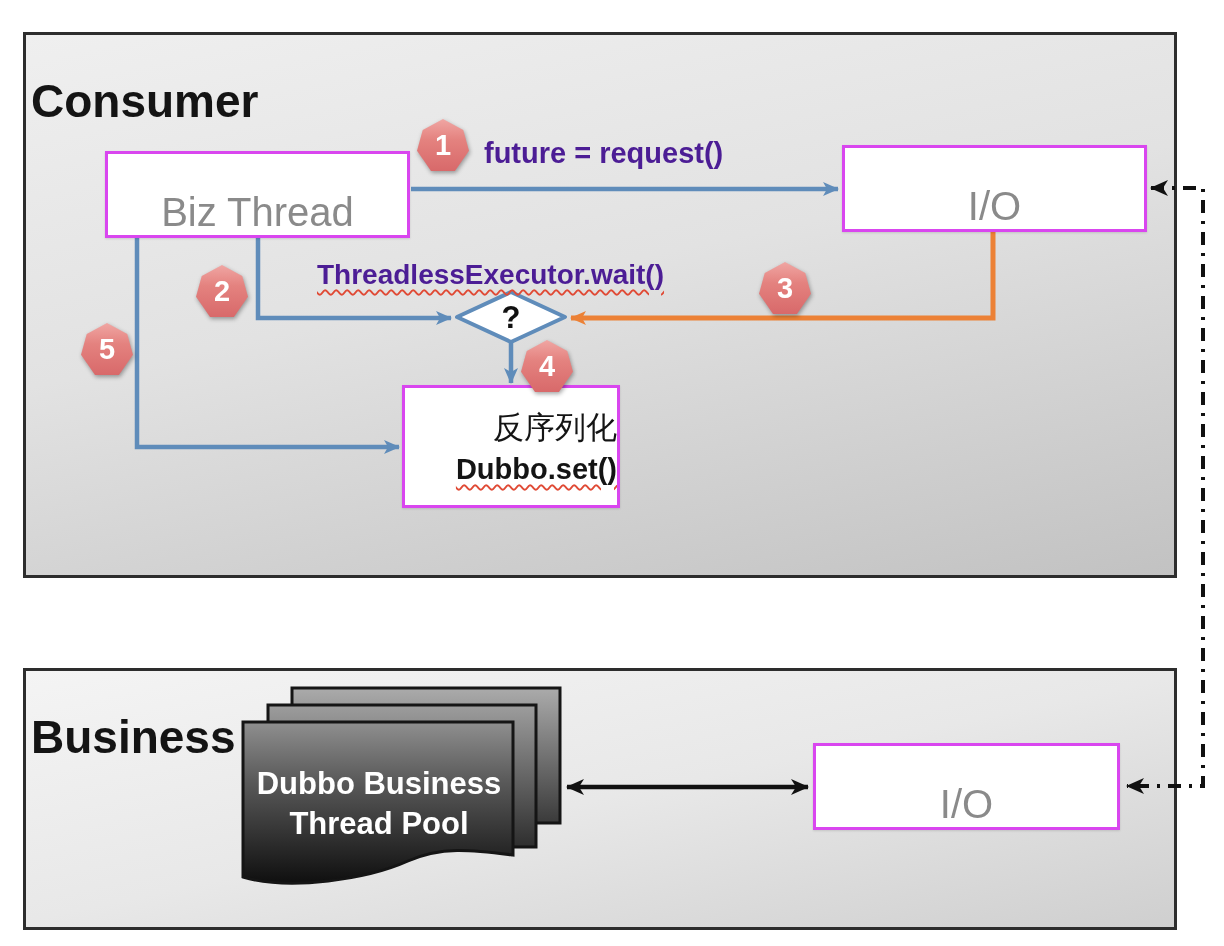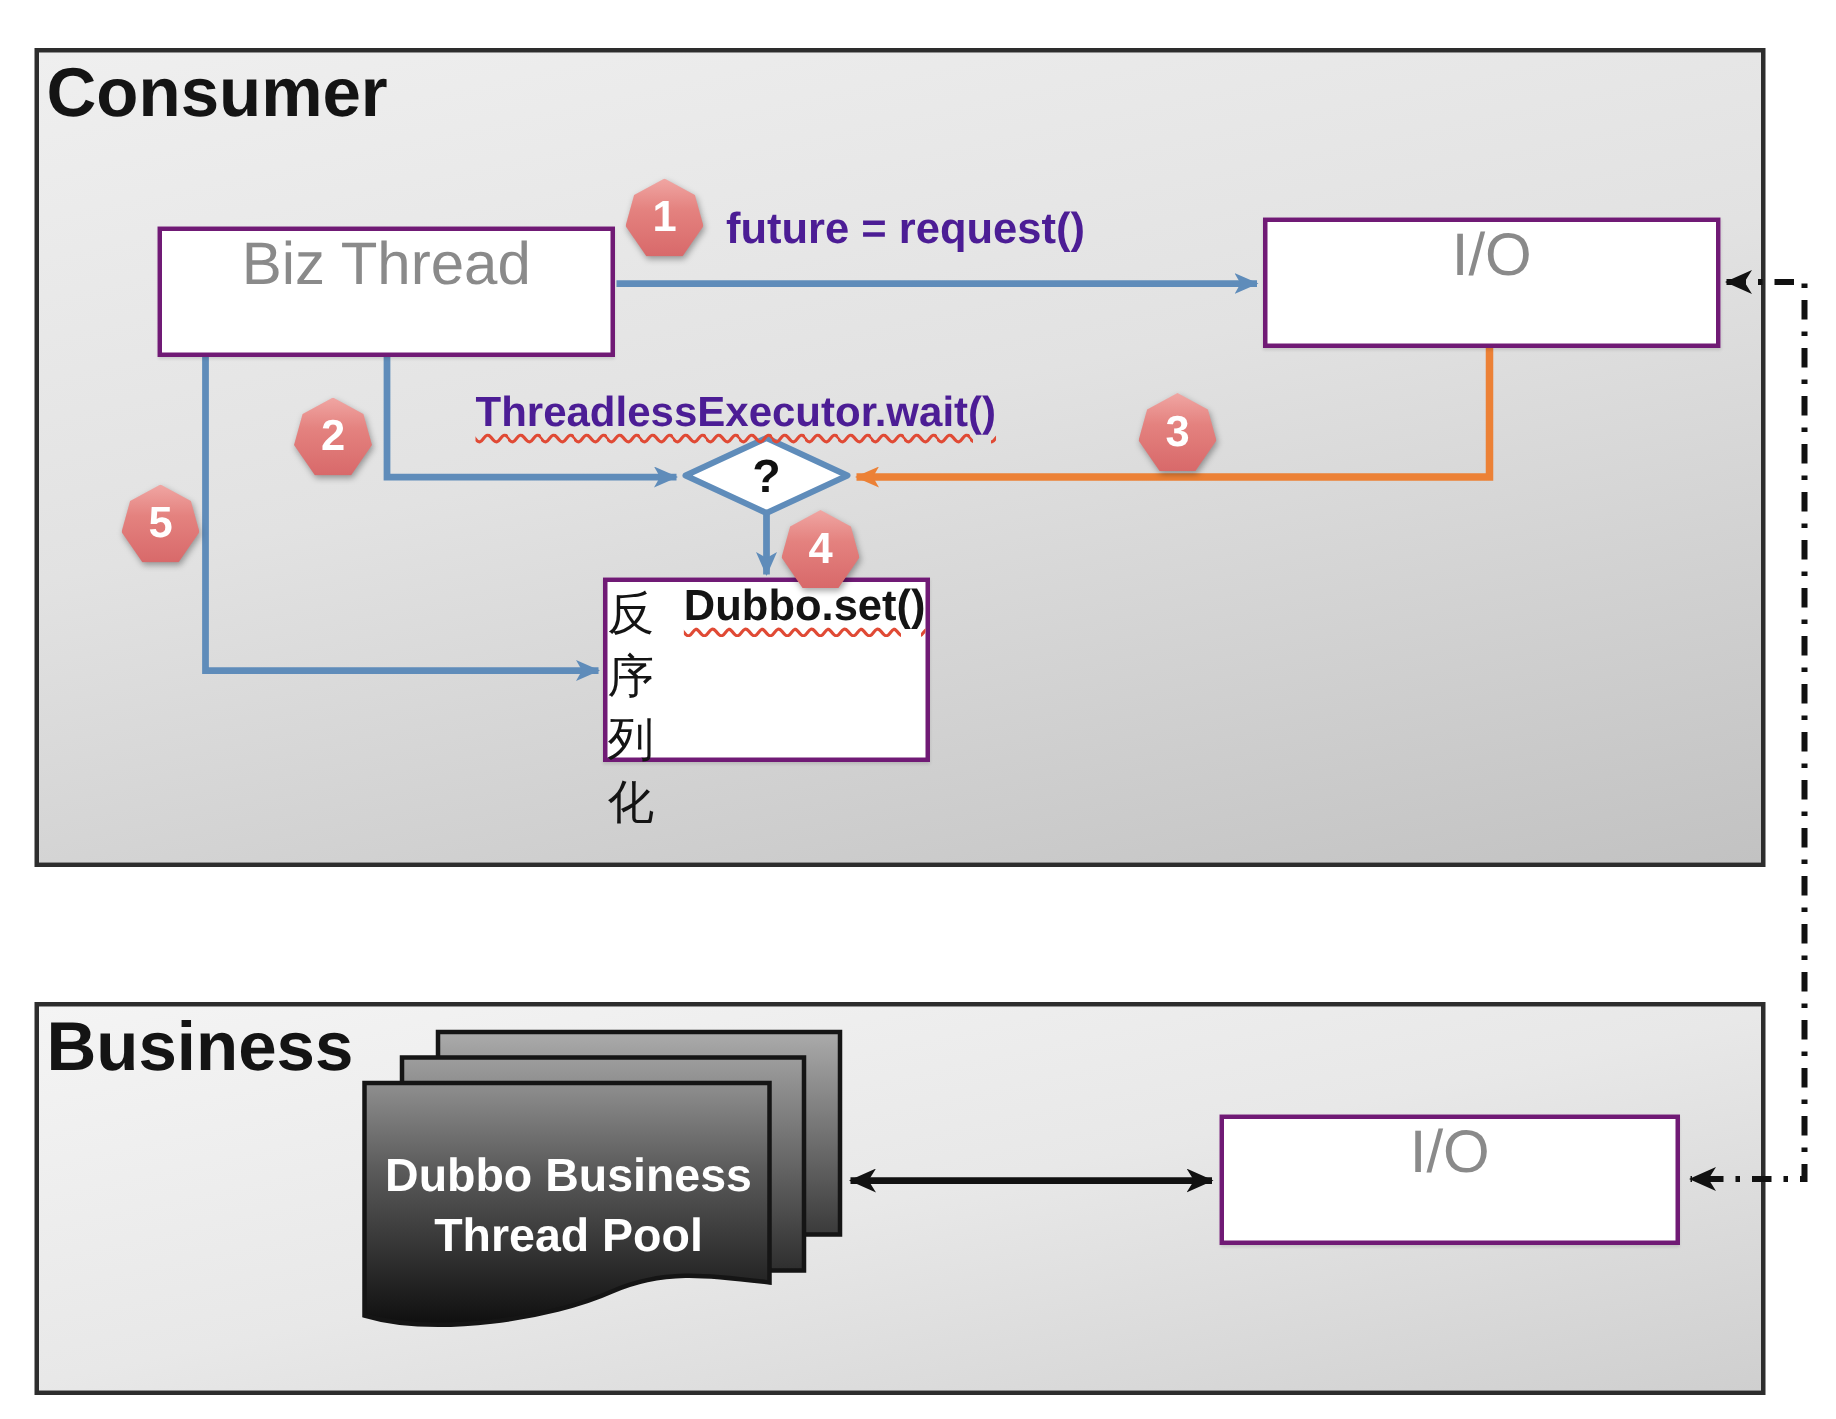--- a/index.html
+++ b/index.html
@@ -14,35 +14,35 @@
   .consumer-container {
     left:23px; top:32px; width:1148px; height:540px;
     background:linear-gradient(168deg, #efefef 0%, #e2e2e2 45%, #c2c2c2 100%);
   }
   .provider-container {
     left:23px; top:668px; width:1148px; height:256px;
     background:linear-gradient(168deg, #f4f4f4 0%, #e8e8e8 50%, #cfcfcf 100%);
   }
   .section-title {
     position:absolute; font-size:46px; font-weight:600; color:#141414;
-    letter-spacing:0px; line-height:1;
+    letter-spacing:0px; line-height:1;margin-top:40px;
   }
   
   .node {
-    position:absolute; background:#ffffff; border:3px solid #701a75;
-    display:flex; align-items:flex-start; justify-content:center;
+    position:absolute; background:#ffffff; border:3px solid #d946ef;
+    display:flex; align-items:flex-end; justify-content:center;
     box-shadow:0 1px 2px rgba(0,0,0,0.12);
   }
   .node-label { color:#8a8a8a; font-size:40px; font-weight:400; }
   .biz-thread { left:105px; top:151px; width:299px; height:81px; }
   .consumer-io { left:842px; top:145px; width:299px; height:81px; }
   .provider-io { left:813px; top:743px; width:301px; height:81px; }
   .deserialize {
     left:402px; top:385px; width:212px; height:117px;
-    gap:4px;
+    flex-direction:column; gap:4px;
   }
   .deserialize .cn { color:#141414; font-size:31px; font-family:"Liberation Serif", serif; }
   .deserialize .code { color:#141414; font-size:29px; font-weight:600; }
   
   .flow-label {
     position:absolute; color:#4c1d95; font-size:29px; font-weight:600; white-space:nowrap;
   }
   .squiggle {
     text-decoration-line:underline; text-decoration-style:wavy;
     text-decoration-color:#e04a35; text-decoration-thickness:2px;

